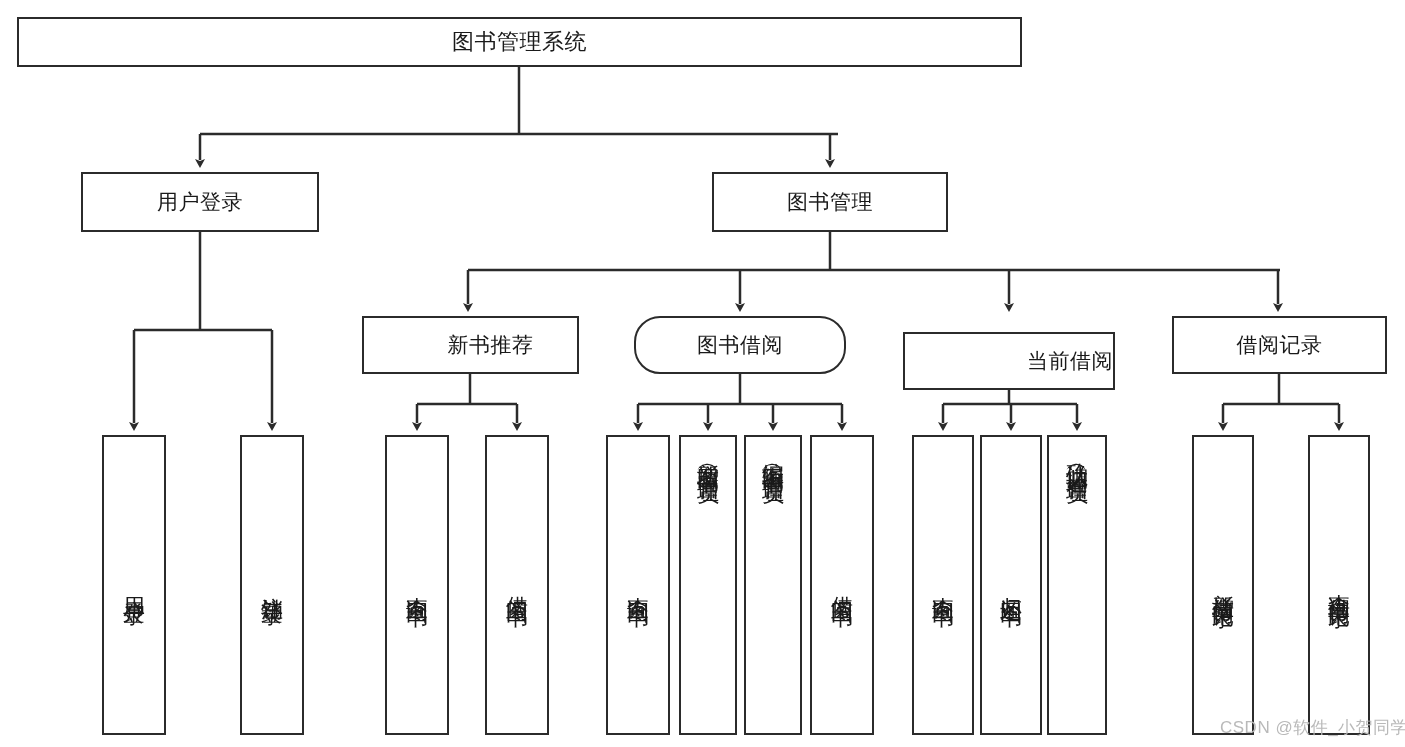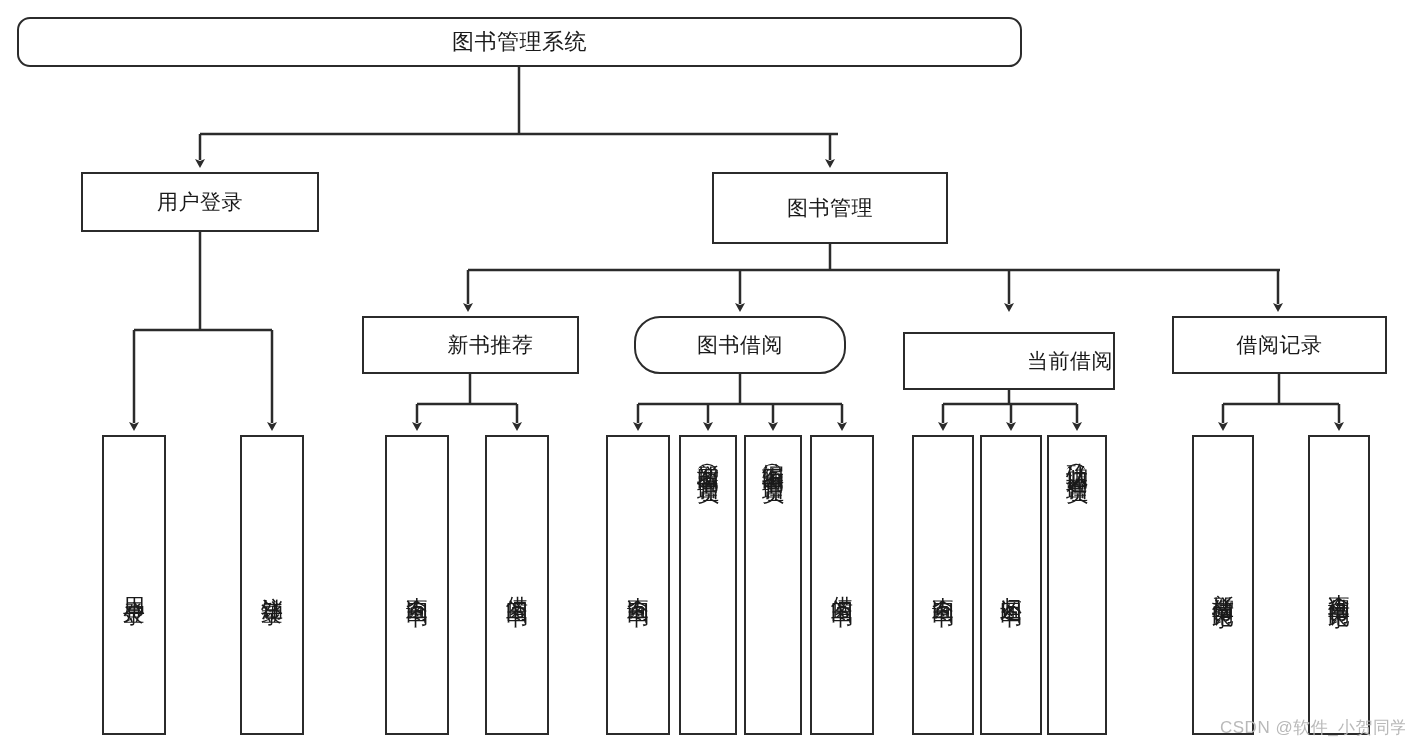--- a/index.html
+++ b/index.html
@@ -137,28 +137,28 @@
     </g>
 
     <g stroke="#2b2b2b" stroke-width="2.5" fill="none">
       <path d="M1279,374 L1279,404"></path>
       <path d="M1223,404 L1339,404"></path>
       <path d="M1223,404 L1223,423" marker-end="url(#arrowhead)"></path>
       <path d="M1339,404 L1339,423" marker-end="url(#arrowhead)"></path>
     </g>
   </svg>
 
-  <div class="node horizontal root" style="left: 17px; top: 17px; width: 1005px; height: 50px; border-color: rgb(43, 43, 43); background: rgb(255, 255, 255); border-radius: 13px;">
+  <div class="node horizontal root" style="left: 17px; top: 17px; width: 1005px; height: 50px; border-color: rgb(43, 43, 43); background: rgb(255, 255, 255);">
     <span class="node-label">图书管理系统</span>
   </div>
 
   <div class="node horizontal" style="left: 81px; top: 172px; width: 238px; height: 60px; border-color: rgb(43, 43, 43); background: rgb(255, 255, 255);">
     <span class="node-label">用户登录</span>
   </div>
-  <div class="node horizontal" style="left: 712px; top: 172px; width: 236px; height: 72px; border-color: rgb(43, 43, 43); background: rgb(255, 255, 255);">
+  <div class="node horizontal" style="left: 712px; top: 172px; width: 236px; height: 60px; border-color: rgb(43, 43, 43); background: rgb(255, 255, 255);">
     <span class="node-label">图书管理</span>
   </div>
 
   <div class="node horizontal" style="left: 362px; top: 316px; width: 217px; height: 58px; border-color: rgb(43, 43, 43); background: rgb(255, 255, 255); padding-left: 40px;">
     <span class="node-label">新书推荐</span>
   </div>
   <div class="node horizontal" style="left: 634px; top: 316px; width: 212px; height: 58px; border-color: rgb(43, 43, 43); background: rgb(255, 255, 255); border-radius: 26px;">
     <span class="node-label">图书借阅</span>
   </div>
   <div class="node horizontal" style="left: 903px; top: 332px; width: 212px; height: 58px; border-color: rgb(43, 43, 43); background: rgb(255, 255, 255); justify-content: flex-end;">

